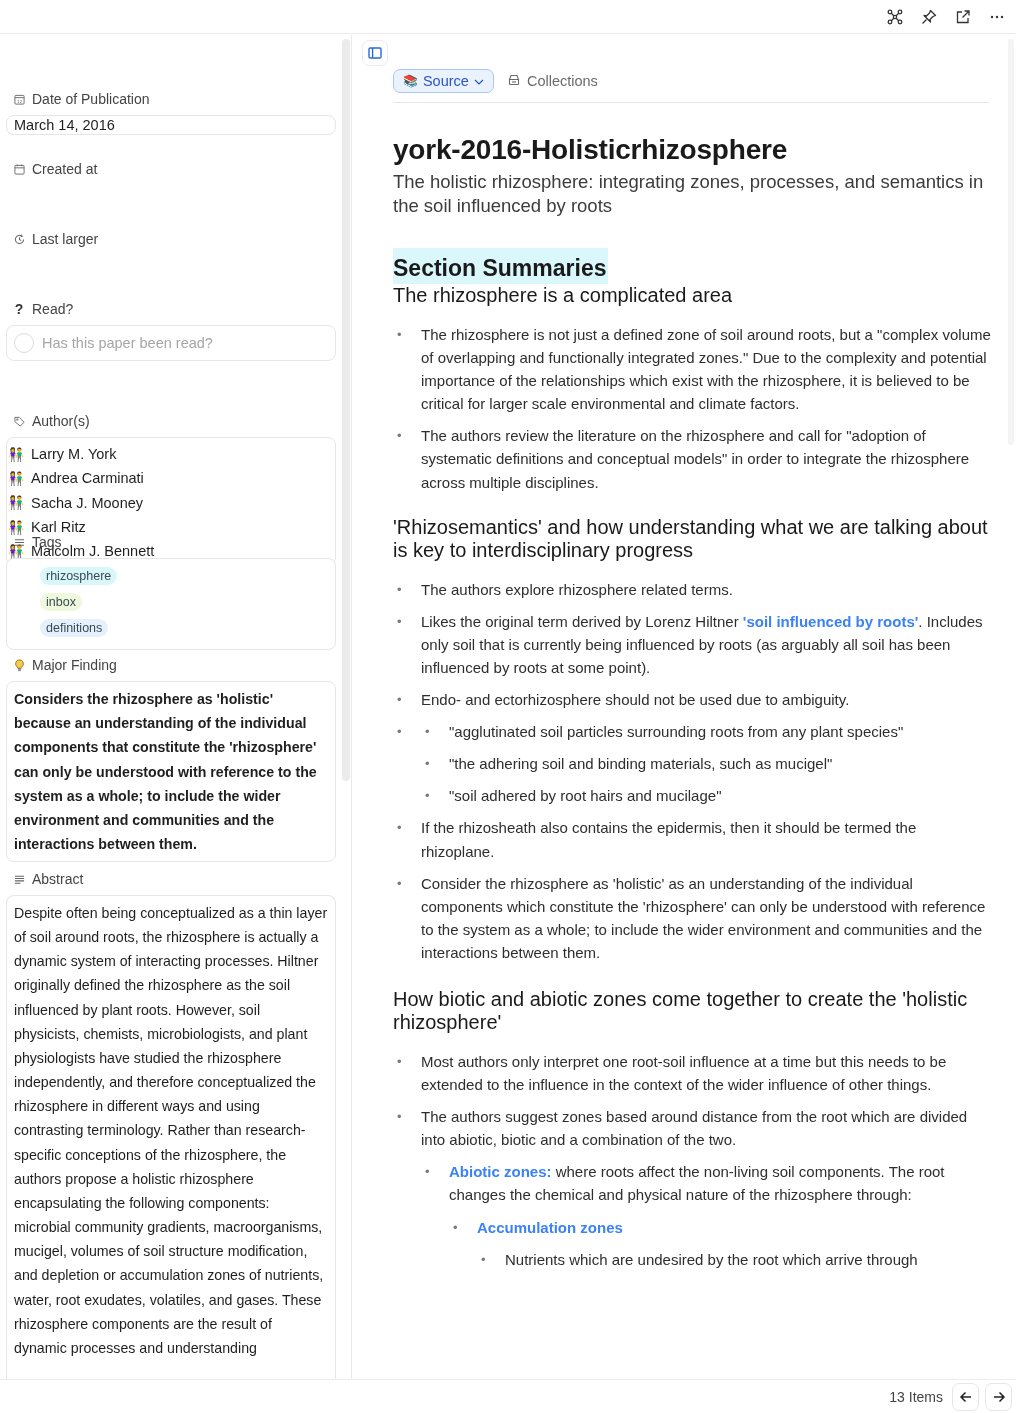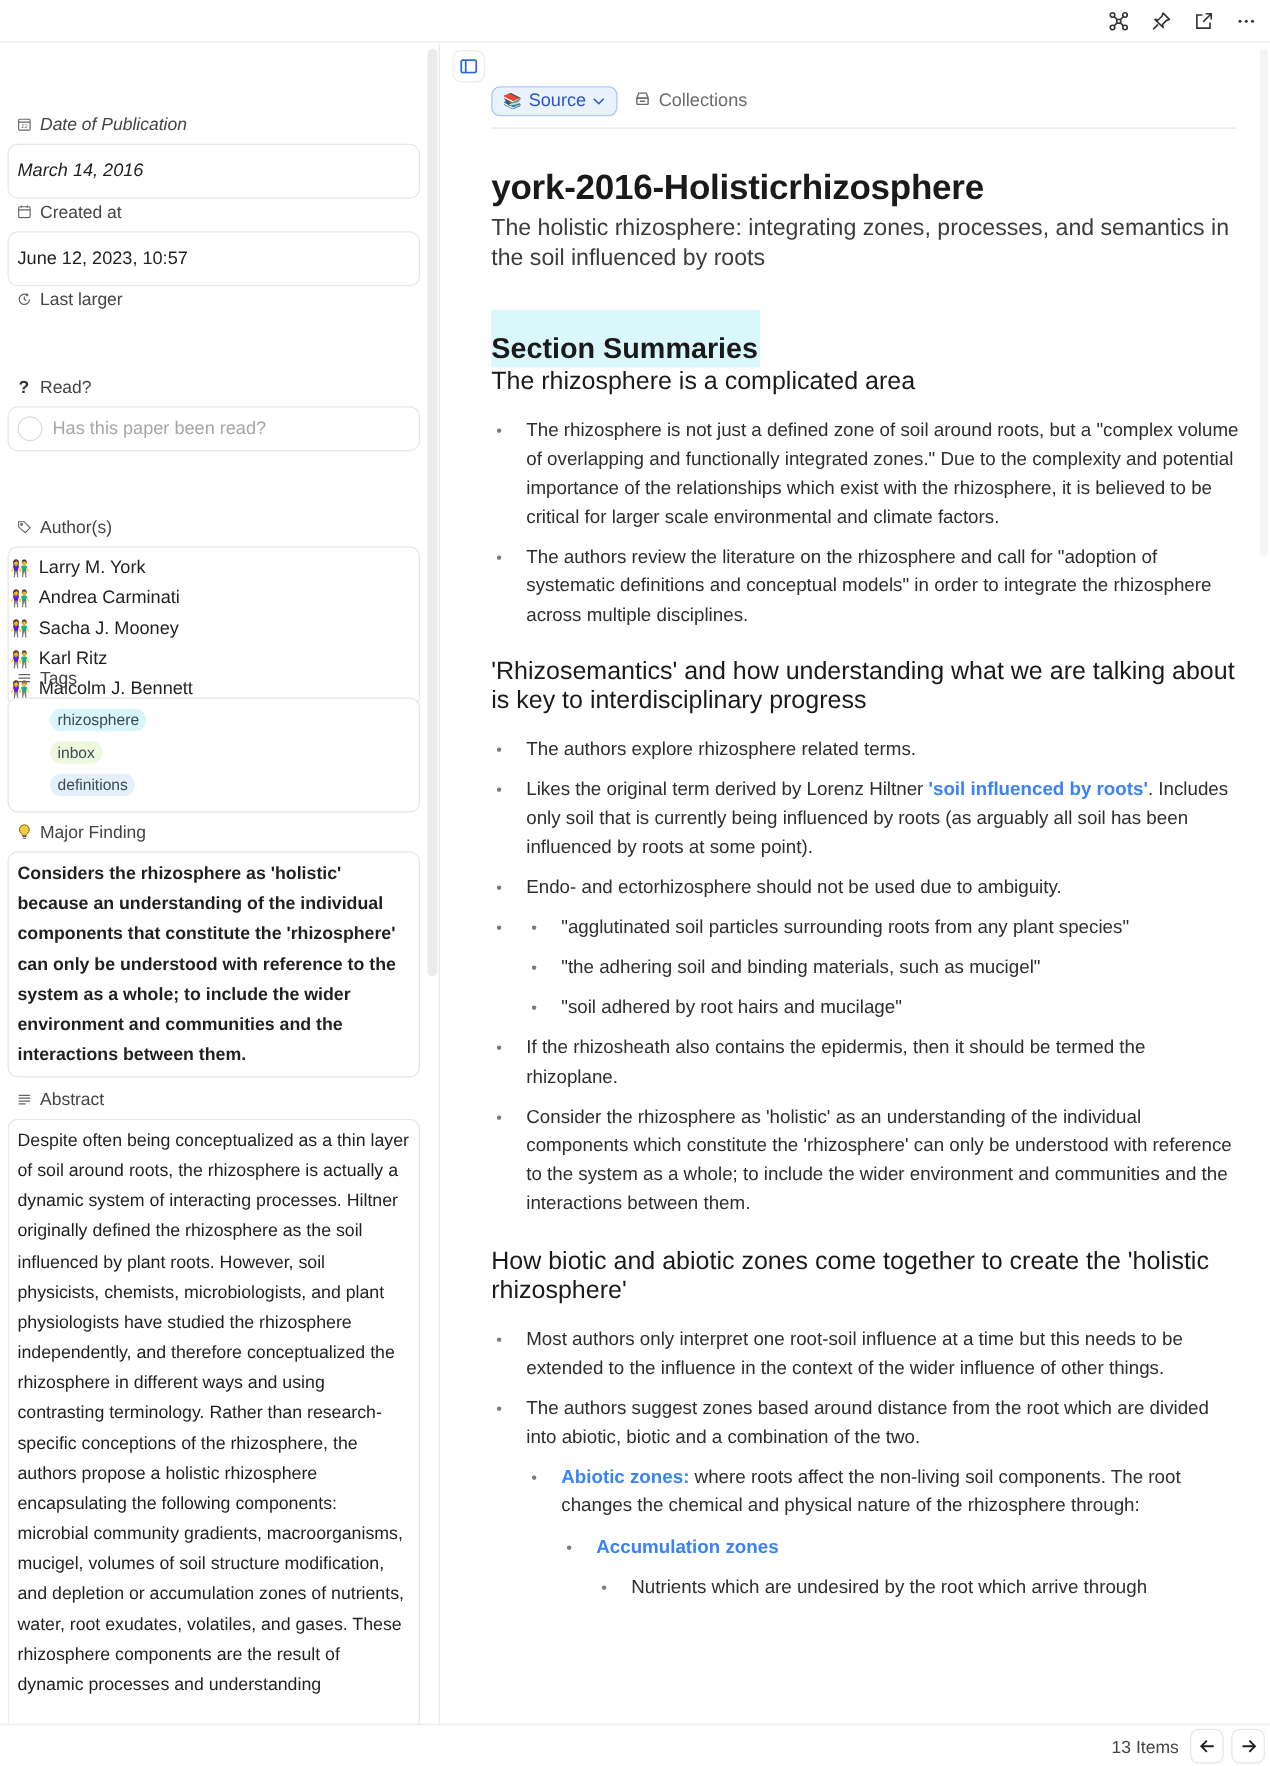--- a/index.html
+++ b/index.html
@@ -12,21 +12,21 @@
   .tb-icon { width: 26px; height: 26px; display: flex; align-items: center; justify-content: center; color: #333; cursor: pointer; }
   .tb-icon svg { width: 16px; height: 16px; }
 
   
   .sidebar { position: absolute; left: 0; top: 35px; width: 352px; height: 1344px; border-right: 1px solid #e8e8e8; overflow: hidden; }
   .sidebar-scroll { position: absolute; left: 342px; top: 4px; width: 8px; height: 742px; background: #ebebeb; border-radius: 4px; }
   .field { position: absolute; left: 6px; width: 330px; }
   .field-label { display: flex; align-items: center; gap: 7px; font-size: 14px; color: #444; height: 20px; padding-left: 7px; }
   .field-label .ic { width: 12px; height: 12px; display: inline-flex; align-items: center; justify-content: center; color: #666; font-size: 12px; }
   .field-box { margin-top: 6px; border: 1px solid #e6e6e6; border-radius: 8px; background: #fff; padding: 0 7px; font-size: 14.5px; color: #1f1f1f; }
-  .field-box.single { height: 44px; display: flex; align-items: center; }
+  .field-box.single { height: 20px; display: flex; align-items: center; }
   .read-box { display: flex; align-items: center; gap: 8px; height: 36px; }
   .circle { width: 20px; height: 20px; border-radius: 50%; border: 1.5px solid #dcdcdc; flex: none; }
   .placeholder { color: #a6a6a6; font-size: 14.5px; }
   .author-list { padding: 4px 0 2px; }
   .author { display: flex; align-items: center; gap: 6px; height: 24.3px; font-size: 14.5px; }
   .author .emoji { font-size: 13px; width: 18px; text-align: center; }
   .tag-list { padding: 8px 0 4px; }
   .tag { display: inline-block; padding: 2px 6px; border-radius: 9px; font-size: 12.5px; color: #3a4a55; margin-bottom: 7px; margin-left: 33px; }
   .tag-row { height: 26px; }
   .finding-box { padding: 5px 7px; font-weight: bold; font-size: 14.2px; line-height: 24.2px; }
@@ -39,21 +39,21 @@
   .toggle-btn svg { width: 14px; height: 12px; }
   .chips { position: absolute; left: 40px; top: 34px; display: flex; align-items: center; gap: 14px; }
   .source-chip { display: flex; align-items: center; gap: 5px; height: 24px; padding: 0 9px; border: 1px solid #a9c8f5; background: #eaf2fe; border-radius: 7px; color: #2954c8; font-size: 14.5px; cursor: pointer; }
   .source-chip .chev { font-size: 10px; color: #2954c8; }
   .collections { display: flex; align-items: center; gap: 7px; color: #6a6a6a; font-size: 14.5px; cursor: pointer; }
   .chip-divider { position: absolute; left: 40px; top: 67px; width: 596px; height: 1px; background: #e6e6e6; }
 
   .doc { position: absolute; left: 40px; top: 97px; width: 600px; }
   .doc-title { font-size: 28px; font-weight: bold; color: #1a1a1a; letter-spacing: -0.2px; line-height: 36px; }
   .doc-subtitle { margin-top: 2px; font-size: 18.5px; color: #3c3c3c; line-height: 24px; }
-  .sec-title { display: inline-block; margin-top: 30px; background: #daf7fb; font-size: 23px; color: #1a1a1a; padding: 16px 2px 2px 0; line-height: 28px; }
+  .sec-title { display: inline-block; margin-top: 30px; background: #daf7fb; font-size: 23px; color: #1a1a1a; padding: 6px 2px 2px 0; line-height: 28px; }
   h3 { font-size: 20px; font-weight: normal; color: #1a1a1a; line-height: 23px; }
   h3.s1 { }
   h3.s2 { margin-top: 22px; }
   h3.s3 { margin-top: 24px; }
   ul.bl { list-style: none; margin-top: 16px; }
   ul.bl li { position: relative; padding-left: 28px; font-size: 15px; line-height: 23.1px; color: #2e2e2e; margin-bottom: 9px; }
   ul.bl li::before { content: "•"; position: absolute; left: 4px; top: 0; color: #7a7a7a; font-size: 13px; }
   ul.bl ul.bl { margin-top: 9px; margin-left: 0; }
   ul.bl ul.bl li { margin-bottom: 9px; }
   b { font-weight: bold; color: #3b82f6; }
@@ -99,21 +99,21 @@
           <circle cx="8" cy="8" r="1.2"></circle>
           <circle cx="13" cy="8" r="1.2"></circle>
         </svg>
     </div>
   </div>
 </div>
 
 <div class="sidebar">
   <div class="sidebar-scroll"></div>
 
-  <div class="field" style="top:54px;font-style:italic;">
+  <div class="field" style="top:54px;">
     <div class="field-label">
       <span class="ic">
         <svg viewBox="0 0 12 12" width="11" height="11" fill="none" stroke="#666" stroke-width="1">
             <rect x="1" y="1.5" width="10" height="9.5" rx="1"></rect>
             <path d="M1 4h10"></path>
             <text x="3.3" y="9.4" font-size="4.5" fill="#666" stroke="none" font-family="DejaVu Sans, sans-serif">12</text>
           </svg>
       </span>
       <span>Date of Publication</span>
     </div>
@@ -124,23 +124,20 @@
 
   <div class="field" style="top:124px;">
     <div class="field-label">
       <span class="ic">
         <svg viewBox="0 0 12 12" width="11" height="11" fill="none" stroke="#666" stroke-width="1">
             <rect x="1" y="1.5" width="10" height="9.5" rx="1"></rect>
             <path d="M1 4.2h10M3.5 0.5v2M8.5 0.5v2"></path>
           </svg>
       </span>
       <span>Created at</span>
-    </div>
-    <div class="field-box single">
-      <span>June 12, 2023, 10:57</span>
     </div>
   </div>
 
   <div class="field" style="top:194px;">
     <div class="field-label">
       <span class="ic">
         <svg viewBox="0 0 12 12" width="11" height="11" fill="none" stroke="#666" stroke-width="1.1">
             <path d="M10.5 6A4.5 4.5 0 1 1 8.5 2.2"></path>
             <path d="M6 3.5V6l1.8 1.2M8 0.8l1 1.6-1.7.6"></path>
           </svg>

